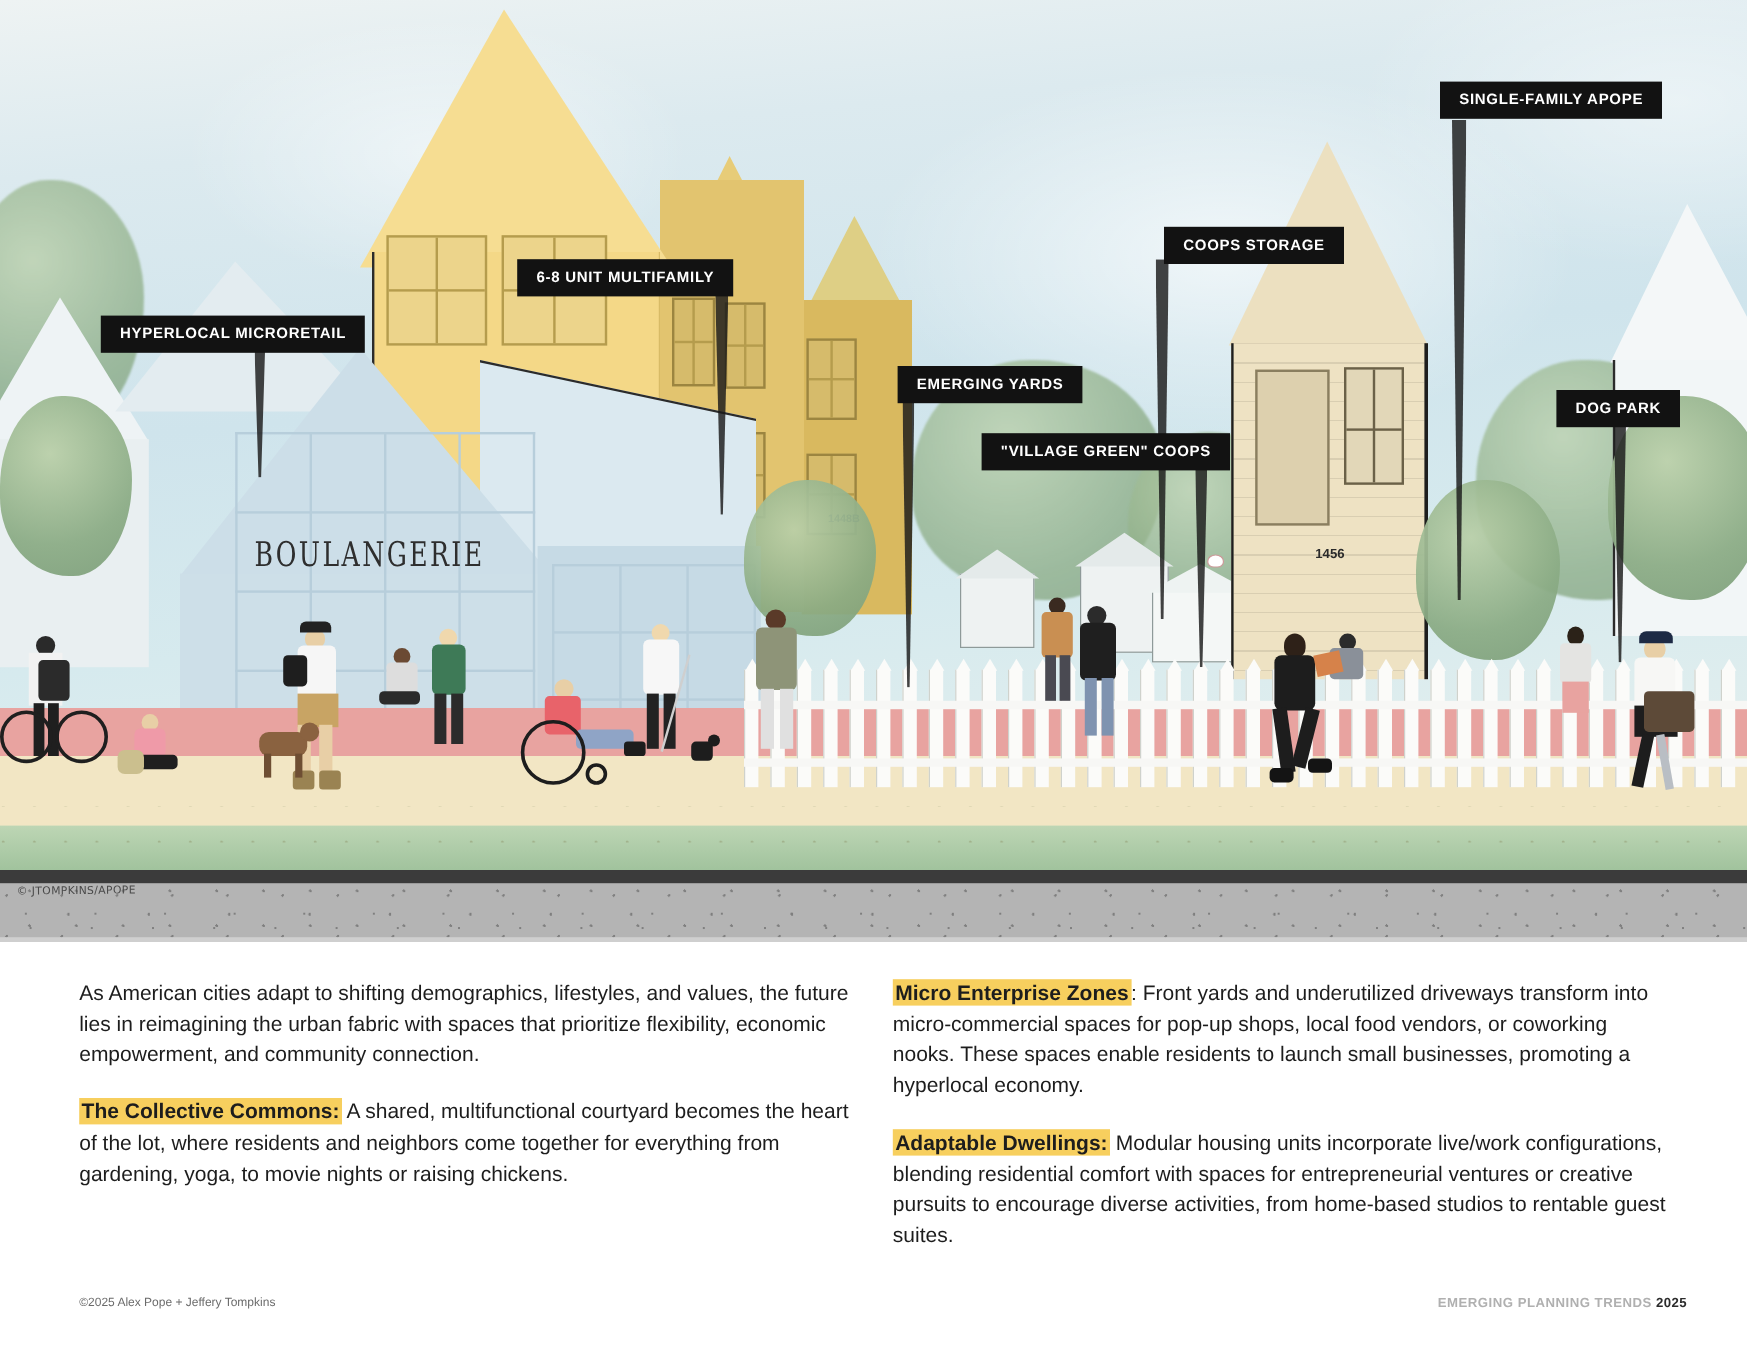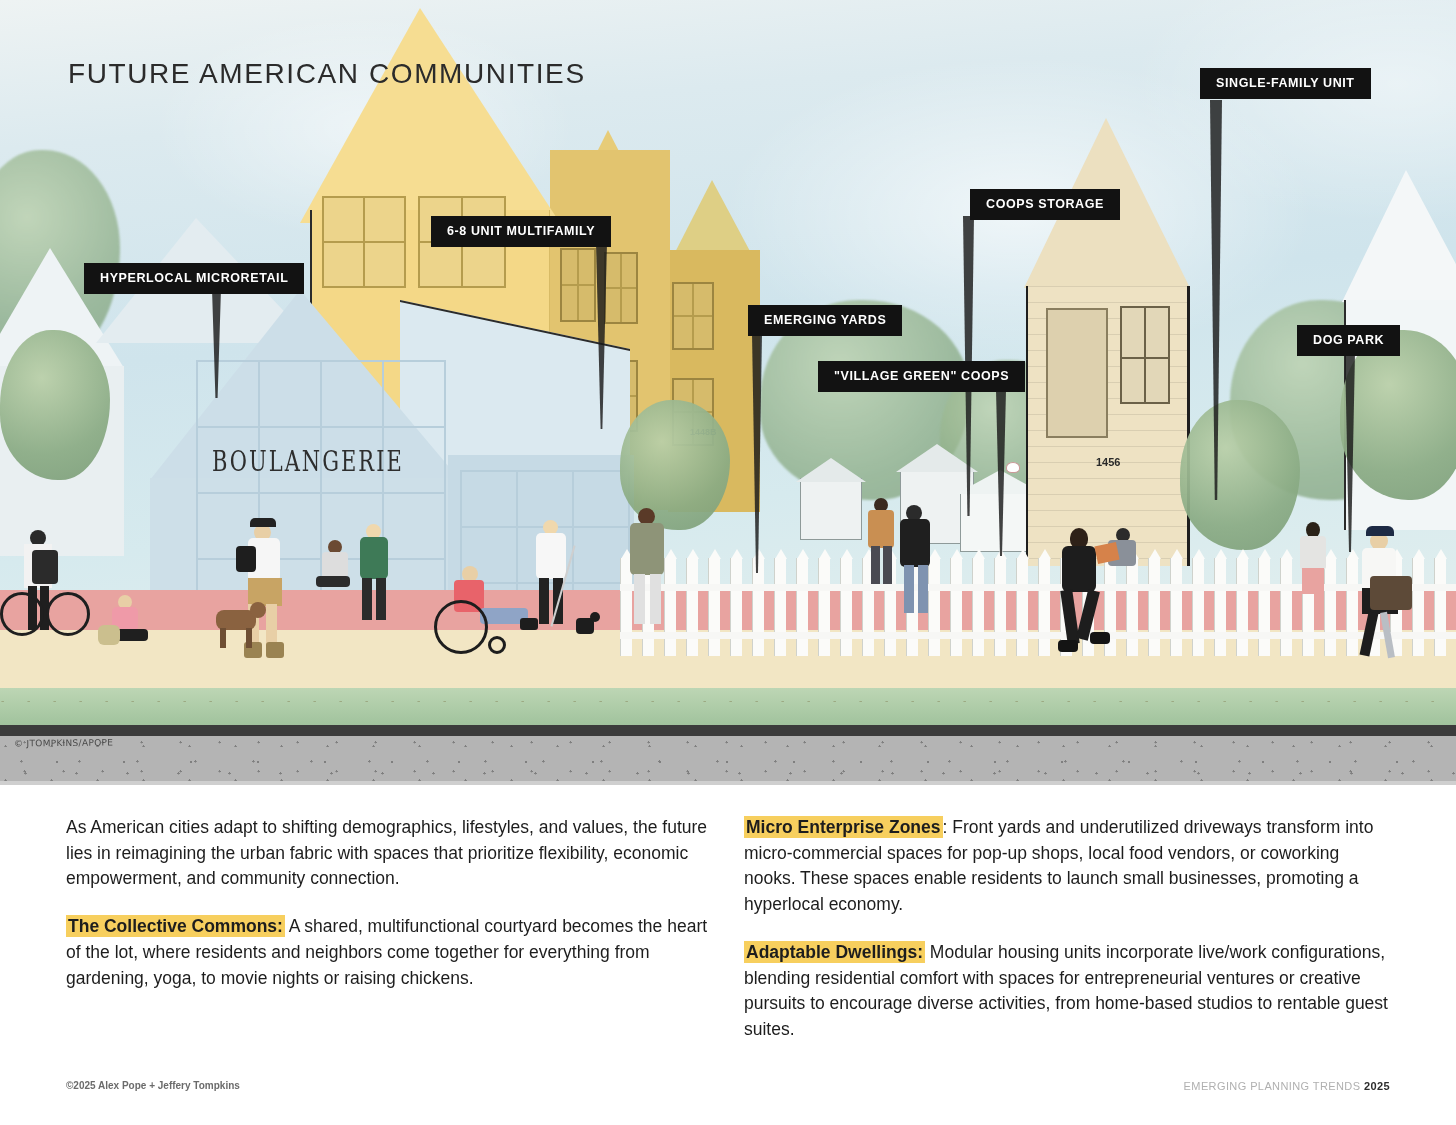--- a/index.html
+++ b/index.html
@@ -215,25 +215,24 @@
   .col.right{ left:744px; }
   .para{
     font-size:17.5px; line-height:1.47; color:#1d1d1d;
     margin-bottom:22px; font-family:"Liberation Sans", sans-serif;
   }
   .hl{ background:#f7cf5e; font-weight:700; padding:1px 2px; }
 
   .foot-left{
     position:absolute; left:66px; top:1080px; font-size:10px; color:#6b6b6b;
     font-family:"Liberation Sans", sans-serif;
-    font-weight:bold;
   }
   .foot-right{
-    position:absolute; right:66px; top:1080px; font-size:11px;
-    letter-spacing:.4px; color:#b0b0b0; font-weight:400;
+    position:absolute; right:50px; top:1080px; font-size:11px;
+    letter-spacing:.4px; color:#b0b0b0; font-weight:700;
     font-family:"Liberation Sans", sans-serif;
   }
   .foot-right b{ color:#2c2c2c; }
 </style>
 </head>
 <body>
 
 <div id="page">
 
   <div class="illo">
@@ -493,40 +492,39 @@
     <div class="callout">
       <div class="tail" style="left:212px;top:288px;width:9px;height:110px;clip-path:polygon(0 0,100% 0,62% 100%,38% 100%);"></div>
       <div class="tag" style="left:84px;top:263px;">HYPERLOCAL MICRORETAIL</div>
     </div>
     <div class="callout">
       <div class="tail" style="left:596px;top:243px;width:11px;height:186px;clip-path:polygon(0 0,100% 0,58% 100%,42% 100%);"></div>
       <div class="tag" style="left:431px;top:216px;">6-8 UNIT MULTIFAMILY</div>
     </div>
     <div class="callout">
       <div class="tail" style="left:1210px;top:100px;width:12px;height:400px;clip-path:polygon(0 0,100% 0,60% 100%,40% 100%);"></div>
-      <div class="tag" style="left:1200px;top:68px;">SINGLE-FAMILY UNIT</div>
+      <div class="tag" style="left:1200px;top:68px;">SINGLE-FAMILY APOPE</div>
     </div>
     <div class="callout">
       <div class="tail" style="left:963px;top:216px;width:11px;height:300px;clip-path:polygon(0 0,100% 0,60% 100%,40% 100%);"></div>
       <div class="tag" style="left:970px;top:189px;">COOPS STORAGE</div>
     </div>
     <div class="callout">
       <div class="tail" style="left:752px;top:333px;width:10px;height:240px;clip-path:polygon(0 0,100% 0,60% 100%,40% 100%);"></div>
       <div class="tag" style="left:748px;top:305px;">EMERGING YARDS</div>
     </div>
     <div class="callout">
       <div class="tail" style="left:996px;top:390px;width:10px;height:166px;clip-path:polygon(0 0,100% 0,60% 100%,40% 100%);"></div>
       <div class="tag" style="left:818px;top:361px;">"VILLAGE GREEN" COOPS</div>
     </div>
     <div class="callout">
       <div class="tail" style="left:1345px;top:352px;width:10px;height:200px;clip-path:polygon(0 0,100% 0,60% 100%,40% 100%);"></div>
       <div class="tag" style="left:1297px;top:325px;">DOG PARK</div>
     </div>
 
-    <div class="eyebrow">FUTURE AMERICAN COMMUNITIES</div>
   </div>
 
   <div class="copy">
     <div class="col right">
       <p class="para"><span class="hl">Micro Enterprise Zones</span><span>: Front yards and underutilized driveways transform into micro-commercial spaces for pop-up shops, local food vendors, or coworking nooks. These spaces enable residents to launch small businesses, promoting a hyperlocal economy.</span></p>
       <p class="para"><span class="hl">Adaptable Dwellings:</span><span> Modular housing units incorporate live/work configurations, blending residential comfort with spaces for entrepreneurial ventures or creative pursuits to encourage diverse activities, from home-based studios to rentable guest suites.</span></p>
     </div>
     <div class="col left">
       <p class="para">As American cities adapt to shifting demographics, lifestyles, and values, the future lies in reimagining the urban fabric with spaces that prioritize flexibility, economic empowerment, and community connection.</p>
       <p class="para"><span class="hl">The Collective Commons:</span><span> A shared, multifunctional courtyard becomes the heart of the lot, where residents and neighbors come together for everything from gardening, yoga, to movie nights or raising chickens.</span></p>

